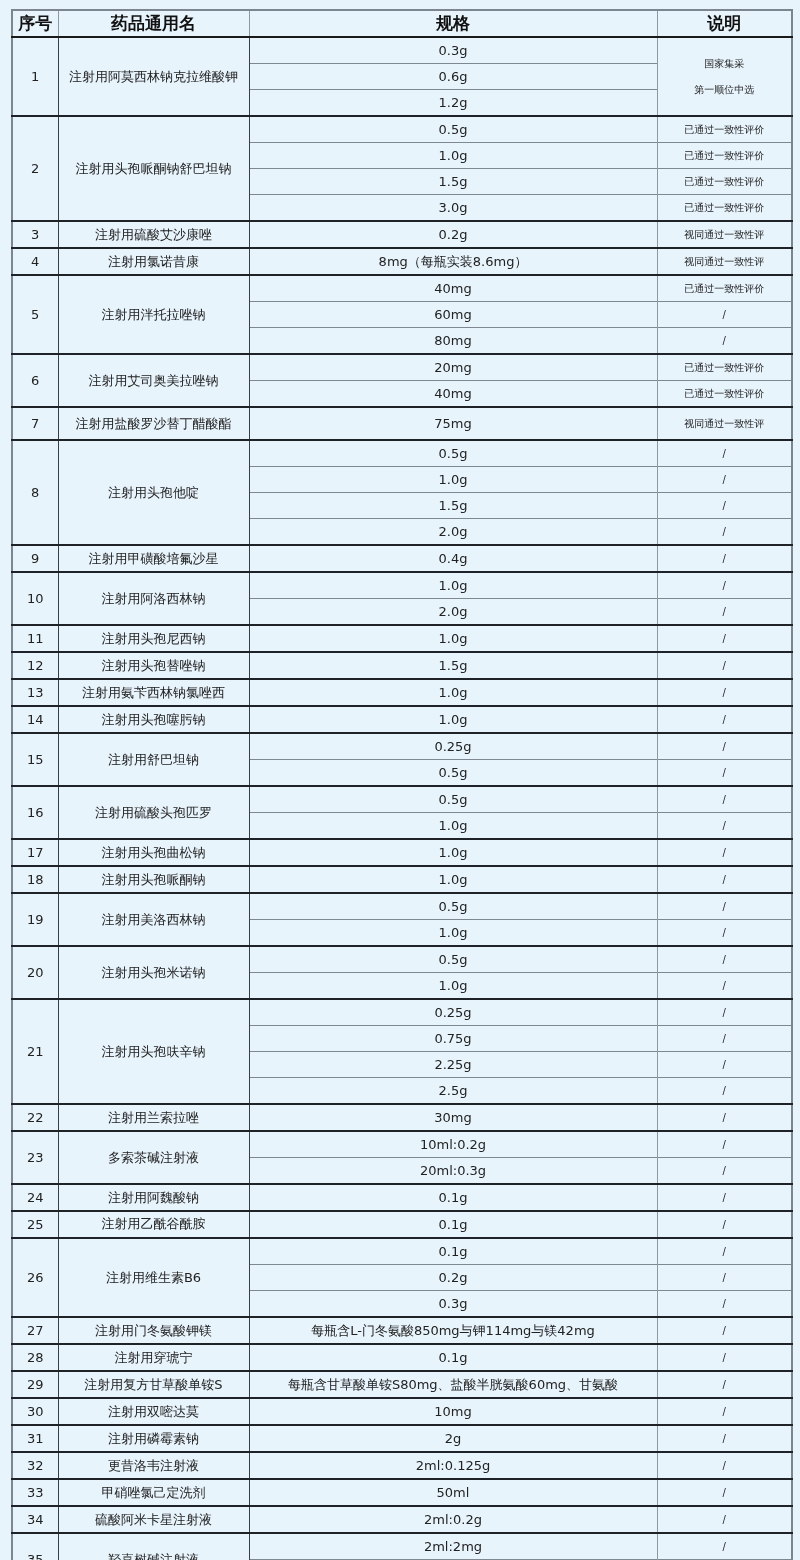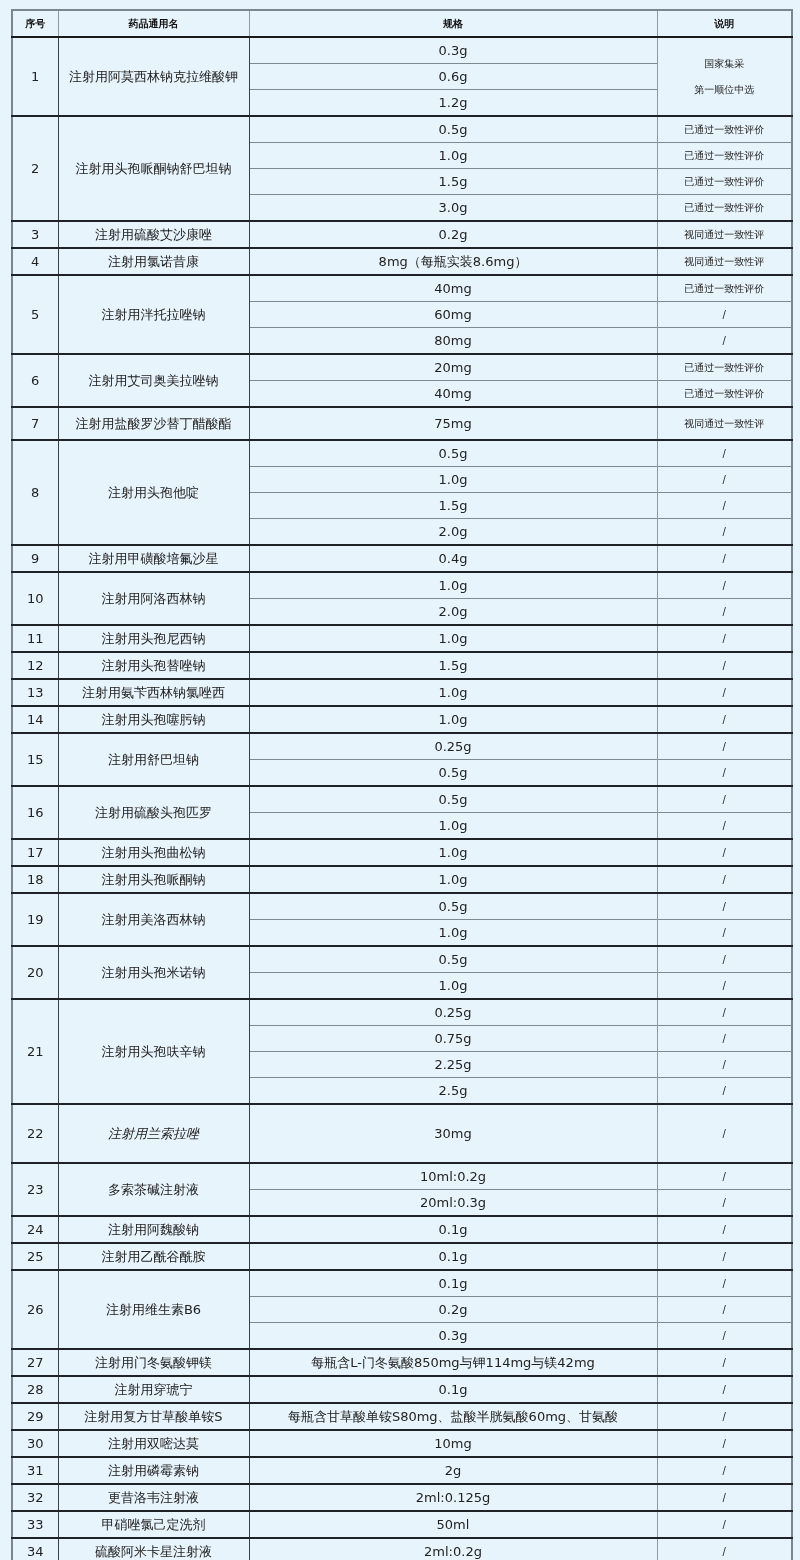--- a/index.html
+++ b/index.html
@@ -12,21 +12,21 @@
     position:absolute; left:11px; top:9px;
     border-collapse:collapse; table-layout:fixed;
     width:780px; background:#e8f4fc;
     border:2px solid #7b8690;
   }
   #tbl col.c0 { width:46px; }
   #tbl col.c1 { width:191px; }
   #tbl col.c2 { width:408px; }
   #tbl col.c3 { width:135px; }
   #tbl th {
-    height:25px; font-size:10px; font-weight:bold; color:#111;
+    height:25px; font-size:17px; font-weight:bold; color:#111;
     border-bottom:2px solid #1a1a1a; border-right:1.5px solid #8e98a2;
     text-align:center; padding:0;margin-left:44px;
   }
   #tbl td {
     height:24.6px; font-size:13px; color:#222; text-align:center;
     padding:0; border-right:1.5px solid #8e98a2;
     line-height:25px; white-space:nowrap; overflow:hidden;
   }
   #tbl td.num { border-right:1.5px solid #3a3f44; }
   #tbl td.name { border-right:1.5px solid #3a3f44; white-space:normal; line-height:25px; }
@@ -249,21 +249,21 @@
       <tr class="sub">
         <td class="spec">2.25g</td>
         <td class="note">/</td>
       </tr>
       <tr class="sub">
         <td class="spec">2.5g</td>
         <td class="note">/</td>
       </tr>
       <tr class="grp-start">
         <td class="num" rowspan="1">22</td>
-        <td class="name" rowspan="1" style="padding: 16px 6px; font-style: italic;">注射用兰索拉唑</td>
+        <td class="name" rowspan="1" style="padding: 0px 6px;">注射用兰索拉唑</td>
         <td class="spec">30mg</td>
         <td class="note">/</td>
       </tr>
       <tr class="grp-start">
         <td class="num" rowspan="2">23</td>
         <td class="name" rowspan="2" style="padding: 0px 6px;">多索茶碱注射液</td>
         <td class="spec">10ml:0.2g</td>
         <td class="note">/</td>
       </tr>
       <tr class="sub">
@@ -271,21 +271,21 @@
         <td class="note">/</td>
       </tr>
       <tr class="grp-start">
         <td class="num" rowspan="1">24</td>
         <td class="name" rowspan="1" style="padding: 0px 6px;">注射用阿魏酸钠</td>
         <td class="spec">0.1g</td>
         <td class="note">/</td>
       </tr>
       <tr class="grp-start">
         <td class="num" rowspan="1">25</td>
-        <td class="name" rowspan="1" style="padding: 0px 6px;">注射用乙酰谷酰胺</td>
+        <td class="name" rowspan="1" style="padding: 0px 6px; font-family: Liberation Mono, monospace;">注射用乙酰谷酰胺</td>
         <td class="spec">0.1g</td>
         <td class="note">/</td>
       </tr>
       <tr class="grp-start">
         <td class="num" rowspan="3">26</td>
         <td class="name" rowspan="3" style="padding: 0px 6px;">注射用维生素B6</td>
         <td class="spec">0.1g</td>
         <td class="note">/</td>
       </tr>
       <tr class="sub">

